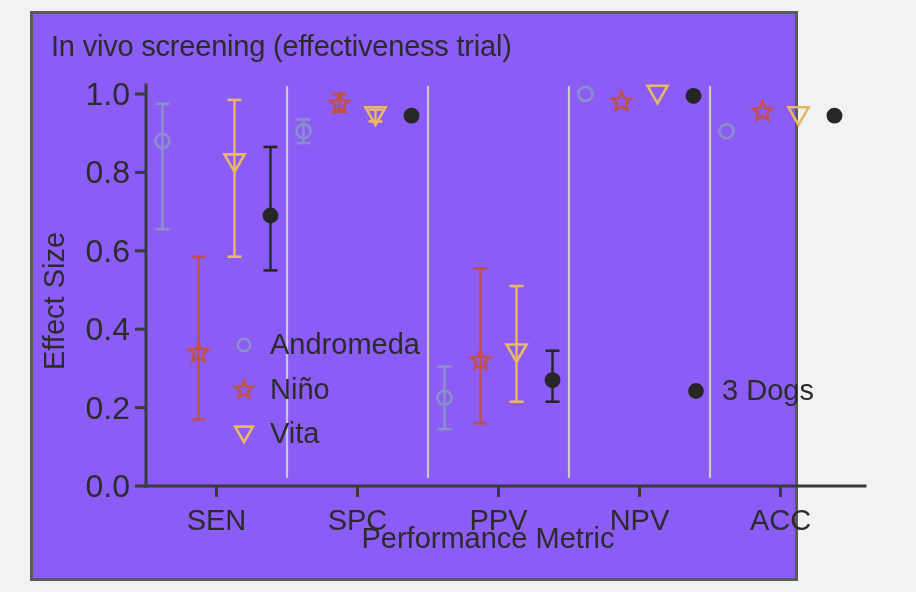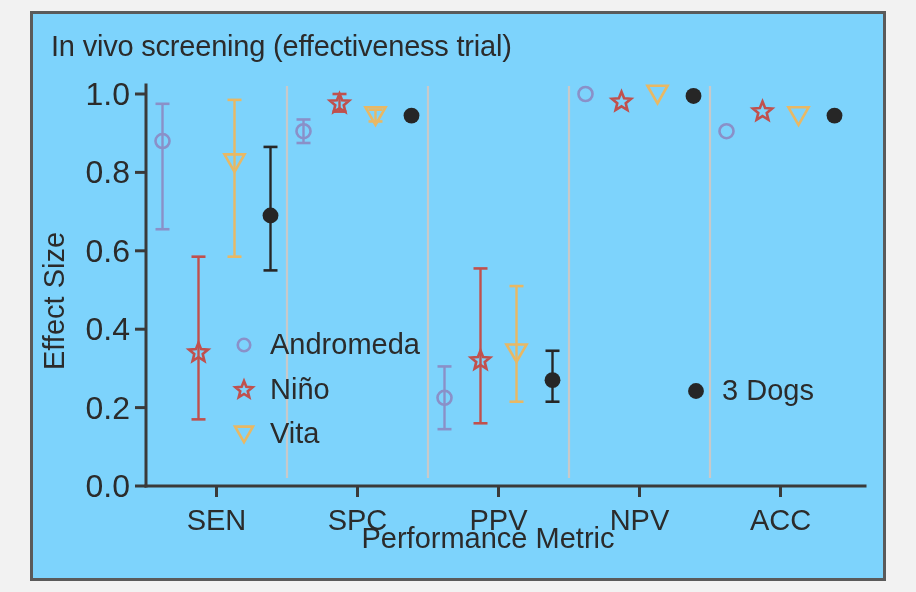--- a/index.html
+++ b/index.html
@@ -5,22 +5,22 @@
   html,body{margin:0;padding:0;}
   body{
     width:916px;height:592px;
     background:#f2f2f2;
     font-family:"Liberation Sans", sans-serif;
     overflow:hidden;
   }
   #figure-frame{
     position:absolute;
     left:30px; top:11px;
-    width:856px; height:570px;
-    background:#7dd3fc;
+    width:768px; height:570px;
+    background:#8b5cf6;
     border:3px solid #5a5a5a;
     box-sizing:border-box;
   }
   #plot-title{
     position:absolute;
     left:18px; top:16px;
     font-size:29px;
     color:#2b2b2b;
     letter-spacing:-0.2px;
     white-space:nowrap;

